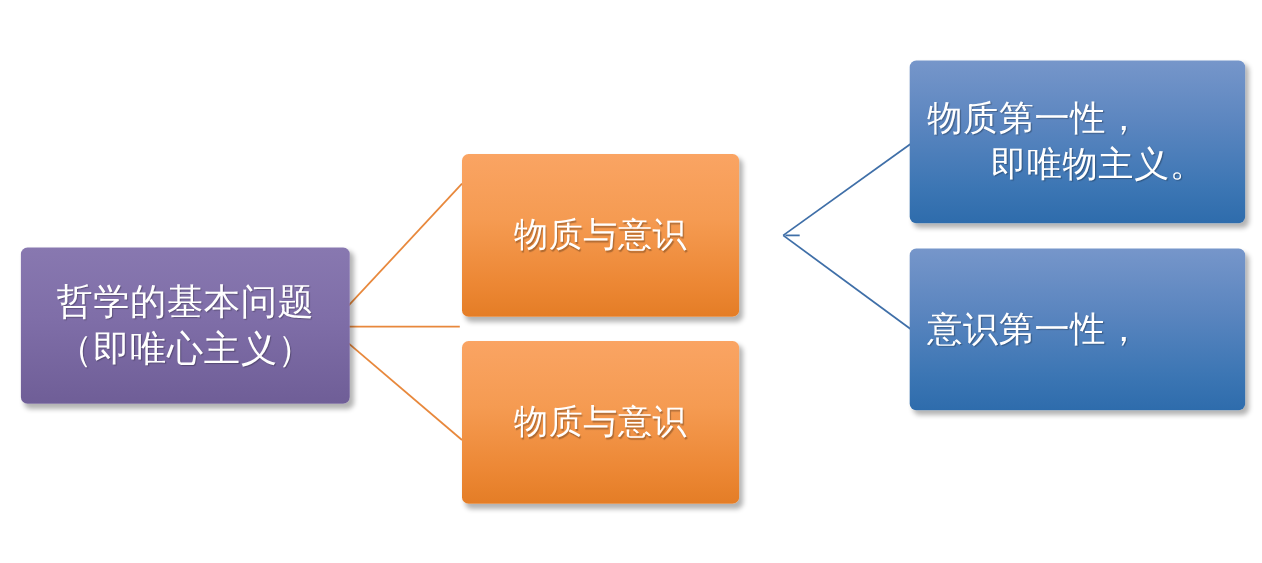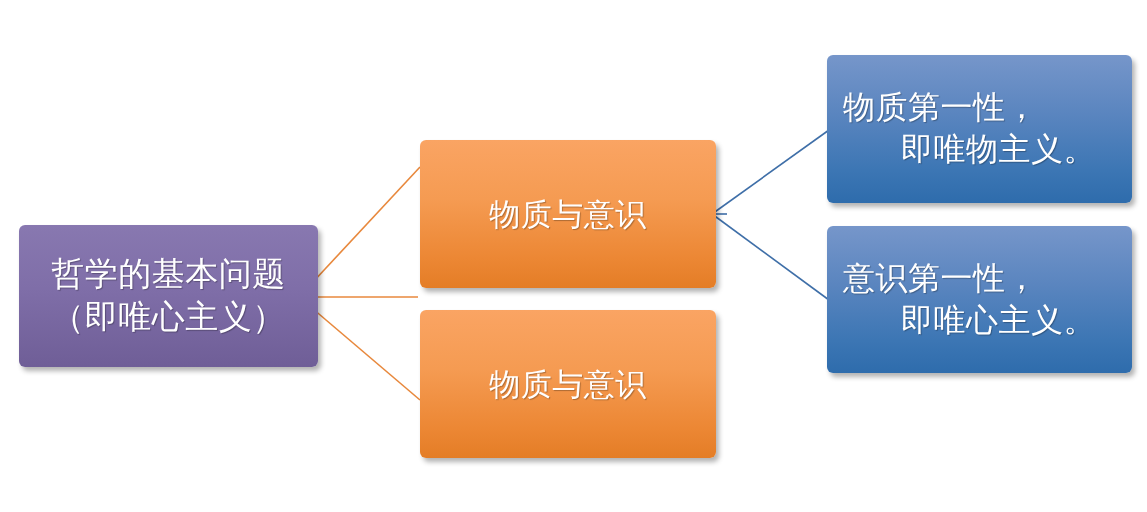--- a/index.html
+++ b/index.html
@@ -46,21 +46,21 @@
     left: 19px;
     top: 225px;
     width: 299px;
     height: 142px;
     background: linear-gradient(to bottom, #8878B0 0%, #7F6EA8 45%, #6F5E97 100%);
     font-size: 33px;
   }
   
   .node-orange {
     left: 420px;
-    width: 296px;
+    width: 252px;
     background: linear-gradient(to bottom, #FAA463 0%, #F59B52 40%, #EC8734 80%, #E47D26 100%);
     font-size: 31px;
   }
   #node-branch-0 { top: 140px; height: 148px; }
   #node-branch-1 { top: 310px; height: 148px; }
   
   .node-blue {
     left: 827px;
     width: 305px;
     background: linear-gradient(to bottom, #7696CA 0%, #5A85BF 40%, #3C76B4 78%, #2E6CAC 100%);
@@ -102,16 +102,15 @@
     <span>物质与意识</span>
   </div>
 
   <div class="node node-blue" id="node-leaf-0">
     <span class="line-1">物质第一性，</span>
     <span class="line-2">即唯物主义。</span>
   </div>
 
   <div class="node node-blue" id="node-leaf-1">
     <span class="line-1">意识第一性，</span>
-    <span class="line-2">即唯心主义。</span>
   </div>
 
 </div>
 
 </body></html>

